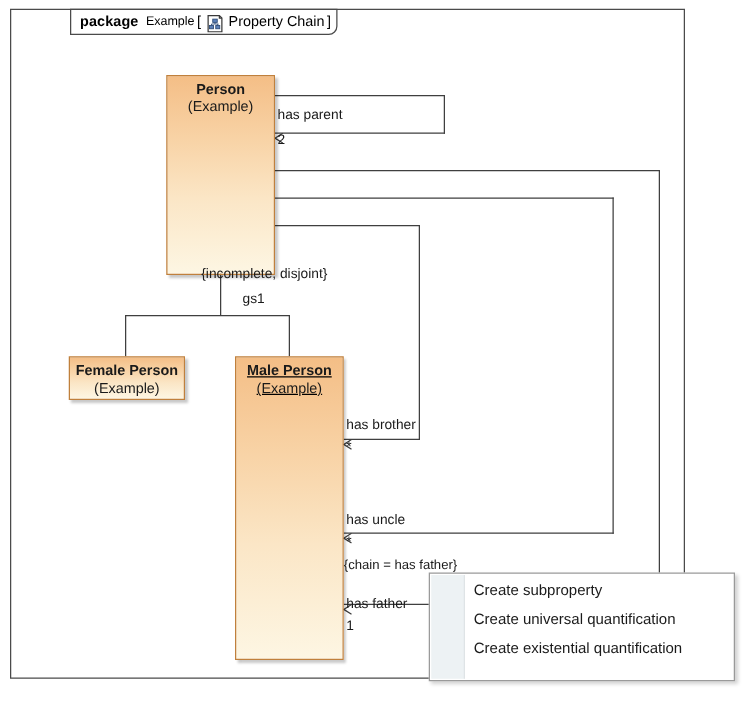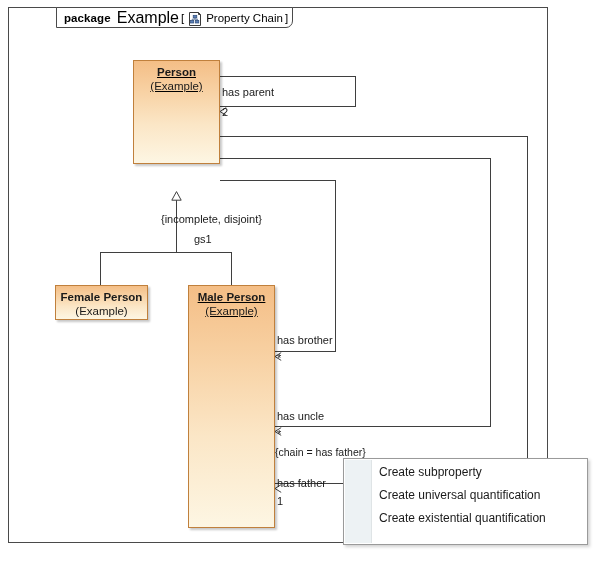--- a/index.html
+++ b/index.html
@@ -47,21 +47,21 @@
     z-index: 5;
     margin-left: 48px;
   }
   .pkg-tab .kw {
     font-weight: bold;
     font-size: 11.5px;
     color: #000;
     letter-spacing: 0.1px;
   }
   .pkg-tab .nm {
-    font-size: 16px;
+    font-size: 10px;
     color: #000;
     margin-left: 6px;
   }
   .pkg-tab .brk {
     font-size: 11.5px;
     color: #000;
     margin-left: 2px;
   }
   .pkg-tab .diag-nm {
     font-size: 11.5px;
@@ -92,21 +92,21 @@
     color: #1a1a1a;
     margin-top: 5px;
     line-height: 13px;
   }
   .cls .cqual {
     font-size: 11.5px;
     color: #1a1a1a;
     line-height: 14px;
   }
 
-  #cls-person      { left: 133px; top: 60px;  width: 87px;  height: 104px; text-decoration: underline; }
+  #cls-person      { left: 133px; top: 60px;  width: 87px;  height: 160px; }
   #cls-female      { left: 55px;  top: 285px; width: 93px;  height: 35px;  }
   #cls-male        { left: 188px; top: 285px; width: 87px;  height: 243px; text-decoration: underline; }
 
   
   .ln {
     position: absolute;
     background: #3f3f3f;
   }
   .ln.h { height: 1px; }
   .ln.v { width: 1px; }

